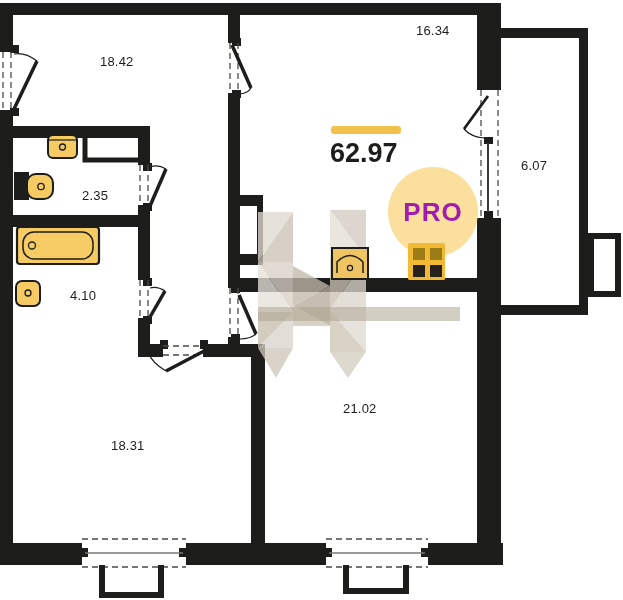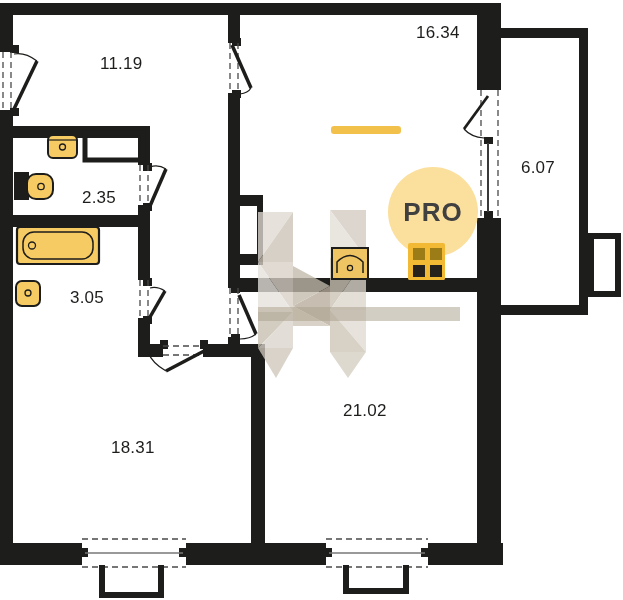--- a/index.html
+++ b/index.html
@@ -1,23 +1,23 @@
 <!DOCTYPE html>
 <html><head>
 <meta charset="utf-8">
 <style>
   html,body{margin:0;padding:0;background:#fff;}
   #stage{position:relative;width:623px;height:600px;background:#ffffff;overflow:hidden;
          font-family:"Liberation Sans",sans-serif;color:#1d1d1b;}
   #plan-svg{position:absolute;left:0;top:0;}
-  .room-label{position:absolute;font-size:17px;letter-spacing:.2px;color:#1d1d1b;white-space:nowrap;}
+  .room-label{position:absolute;font-size:13px;letter-spacing:.2px;color:#1d1d1b;white-space:nowrap;}
   .total-label{position:absolute;left:330px;top:138px;font-size:27px;font-weight:bold;color:#1d1d1b;}
   .accent-bar{position:absolute;left:331px;top:126px;width:70px;height:8px;background:#F2C14B;border-radius:3px;}
   .pro-text{position:absolute;left:388px;top:167px;width:90px;height:90px;line-height:90px;
-            text-align:center;font-size:26px;font-weight:bold;color:#404040;letter-spacing:1px;}
+            text-align:center;font-size:26px;font-weight:bold;color:#a21caf;letter-spacing:1px;}
 </style>
 </head>
 <body>
 
 <div id="stage">
 
 <svg id="plan-svg" width="623" height="600" viewBox="0 0 623 600">
 
   <g fill="#1d1d1b">
 
@@ -194,23 +194,24 @@
 
   <g>
     <rect x="408" y="243" width="37" height="37" rx="2" fill="#F2B935"></rect>
     <rect x="413" y="248" width="12" height="12" fill="#9C7C17"></rect>
     <rect x="430" y="248" width="12" height="12" fill="#9C7C17"></rect>
     <rect x="413" y="265" width="12" height="12" fill="#26211A"></rect>
     <rect x="430" y="265" width="12" height="12" fill="#26211A"></rect>
   </g>
 </svg>
 
-  <div class="room-label" style="left:100px;top:54px;">11.19</div>
+  <div class="room-label" style="left:100px;top:54px;">18.42</div>
   <div class="room-label" style="left:416px;top:23px;">16.34</div>
   <div class="room-label" style="left:82px;top:188px;">2.35</div>
-  <div class="room-label" style="left:70px;top:288px;">3.05</div>
+  <div class="room-label" style="left:70px;top:288px;">4.10</div>
   <div class="room-label" style="left:521px;top:158px;text-align:center;">6.07</div>
   <div class="room-label" style="left:111px;top:438px;">18.31</div>
   <div class="room-label" style="left:343px;top:401px;">21.02</div>
 
   <div class="accent-bar"></div>
+  <div class="total-label">62.97</div>
   <div class="pro-text">PRO</div>
 </div>
 
 </body></html>

